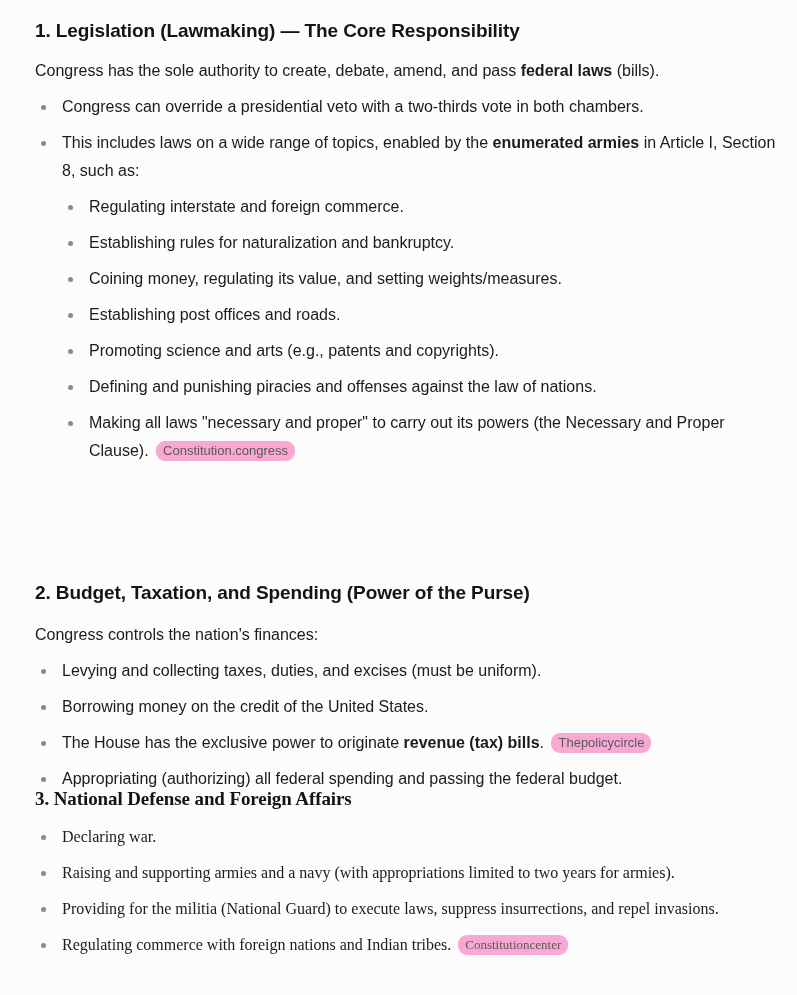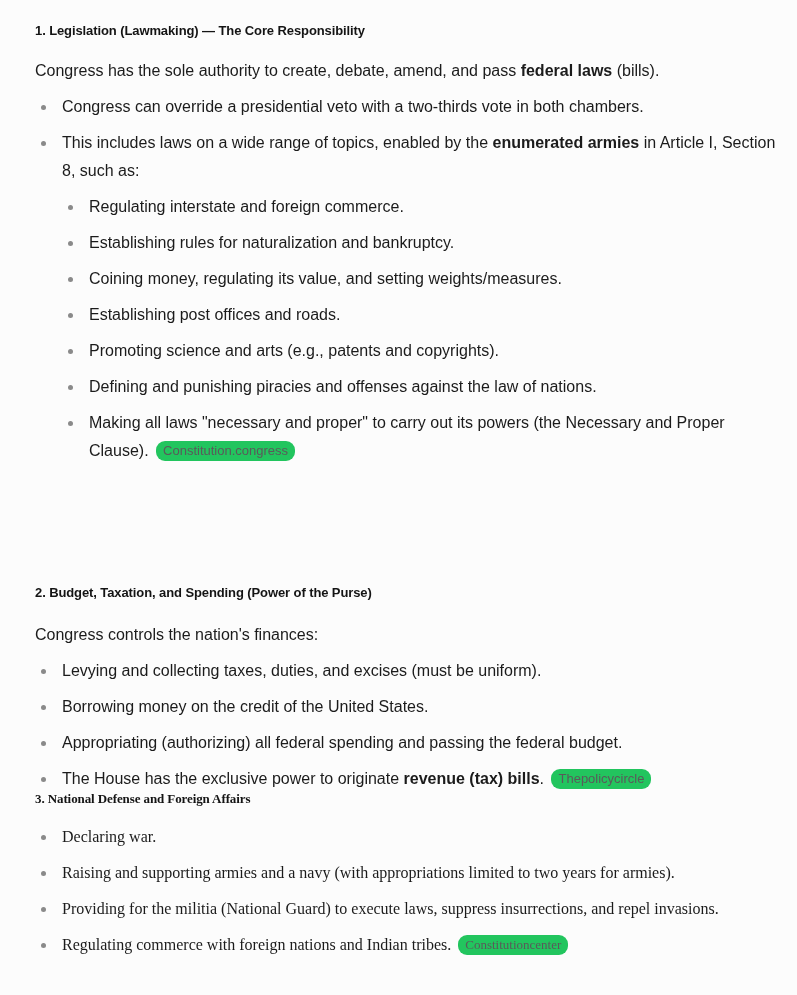--- a/index.html
+++ b/index.html
@@ -7,21 +7,21 @@
     width: 797px;
     height: 995px;
     overflow: hidden;
     background: #fcfcfc;
     color: #1b1b1b;
     font-family: "Liberation Sans", "DejaVu Sans", sans-serif;
     font-size: 16px;
   }
   .doc { position: relative; padding: 0 20px 0 35px; }
   h2 {
-    font-size: 13px;
+    font-size: 19px;
     font-weight: 600;
     margin: 0;
     letter-spacing: -0.1px;
     color: #141414;
     line-height: 26px;
   }
   p.lead { margin: 0; line-height: 24px; }
   ul { list-style: none; margin: 0; padding: 0; }
   li { position: relative; line-height: 28px; }
   li::before {
@@ -34,21 +34,21 @@
   ul.l1 > li { padding-left: 27px; margin-bottom: 8px; }
   ul.l1 > li::before { left: 6px; top: 12px; }
   ul.l2 { margin-top: 8px; }
   ul.l2 > li { padding-left: 27px; margin-bottom: 8px; }
   ul.l2 > li::before { left: 6px; top: 12px; }
   b { font-weight: 700; }
   .cite {
     display: inline-block;
     font-size: 13px;
     color: #5a5a5a;
-    background: #22c55e;
+    background: #f9a8d4;
     border-radius: 9px;
     padding: 0 7px;
     line-height: 20px;
     margin-left: 3px;
     vertical-align: 1px;
   }
   .sec1-title { position: absolute; top: 18px; left: 35px; }
   .sec { position: absolute; left: 35px; right: 20px; }
 </style>
 </head>
@@ -76,22 +76,22 @@
       </li>
     </ul>
   </div>
 
   <div class="sec" style="top:580px;">
     <h2>2. Budget, Taxation, and Spending (Power of the Purse)</h2>
     <p class="lead" style="margin-top:17px;">Congress controls the nation's finances:</p>
     <ul class="l1" style="margin-top:10px;">
       <li>Levying and collecting taxes, duties, and excises (must be uniform).</li>
       <li>Borrowing money on the credit of the United States.</li>
+      <li><span>The House has the exclusive power to originate </span><b>revenue (tax) bills</b><span>.</span> <a class="cite">Thepolicycircle</a></li>
       <li>Appropriating (authorizing) all federal spending and passing the federal budget.</li>
-      <li><span>The House has the exclusive power to originate </span><b>revenue (tax) bills</b><span>.</span> <a class="cite">Thepolicycircle</a></li>
     </ul>
   </div>
 
   <div class="sec" style="top:786px;font-family:Liberation Serif, serif;">
     <h2>3. National Defense and Foreign Affairs</h2>
     <ul class="l1" style="margin-top:11px;">
       <li>Declaring war.</li>
       <li>Raising and supporting armies and a navy (with appropriations limited to two years for armies).</li>
       <li>Providing for the militia (National Guard) to execute laws, suppress insurrections, and repel invasions.</li>
       <li><span>Regulating commerce with foreign nations and Indian tribes.</span> <a class="cite">Constitutioncenter</a></li>

